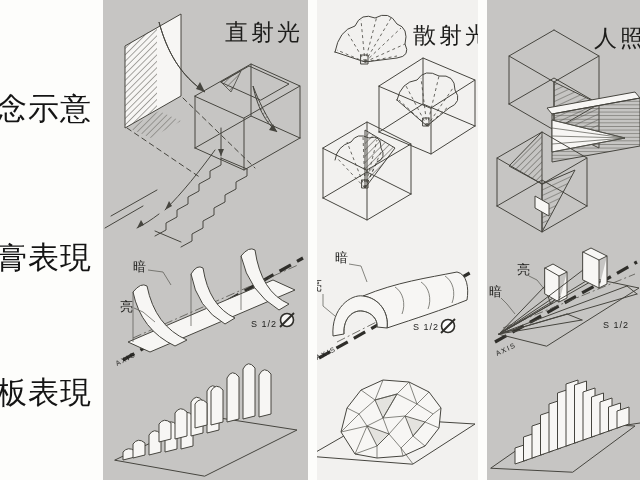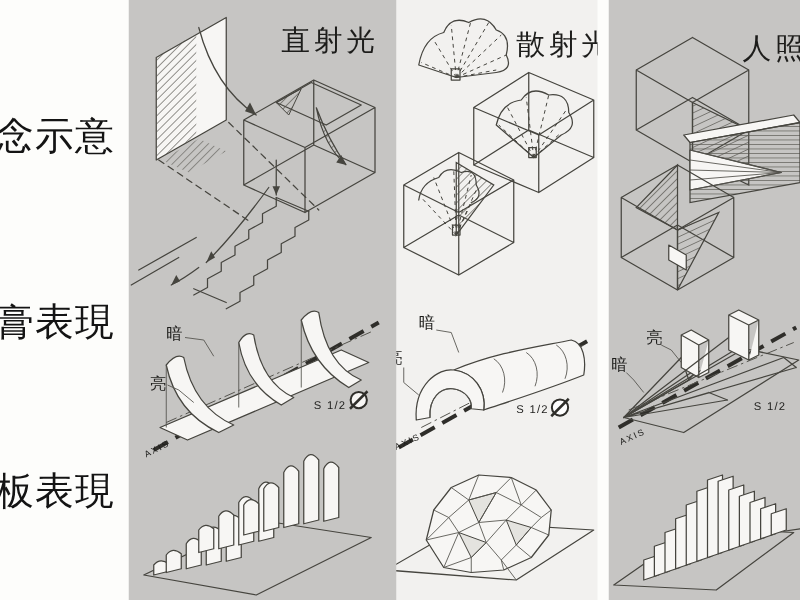--- a/index.html
+++ b/index.html
@@ -1,19 +1,19 @@
 <!DOCTYPE html>
 <html><head>
 <meta charset="utf-8">
 <style>
   html,body{margin:0;padding:0;}
   body{width:640px;height:480px;overflow:hidden;position:relative;
        background:#fdfdfb;font-family:"Liberation Sans",sans-serif;}
   .panel{position:absolute;top:0;height:480px;overflow:hidden;}
-  .p1{left:103px;width:205px;background:#c6c5c3;padding-left:20px;}
+  .p1{left:103px;width:205px;background:#c6c5c3;}
   .p2{left:317px;width:161px;background:#f2f1ef;}
   .p3{left:487px;width:153px;background:#c6c5c3;}
   .colheader{position:absolute;font-size:23px;letter-spacing:3px;color:#1d1d1b;
              font-weight:500;white-space:nowrap;}
   .rowlabel{position:absolute;left:-4px;font-size:31px;letter-spacing:1px;
             color:#141414;font-weight:500;white-space:nowrap;z-index:3;}
   svg.cell{position:absolute;left:0;overflow:visible;}
   .ln{fill:none;stroke:#46453f;stroke-width:1;stroke-linejoin:round;stroke-linecap:round;}
   .lnt{fill:none;stroke:#55544e;stroke-width:.7;}
   .fw{fill:#f7f6f4;stroke:#46453f;stroke-width:1;stroke-linejoin:round;}

